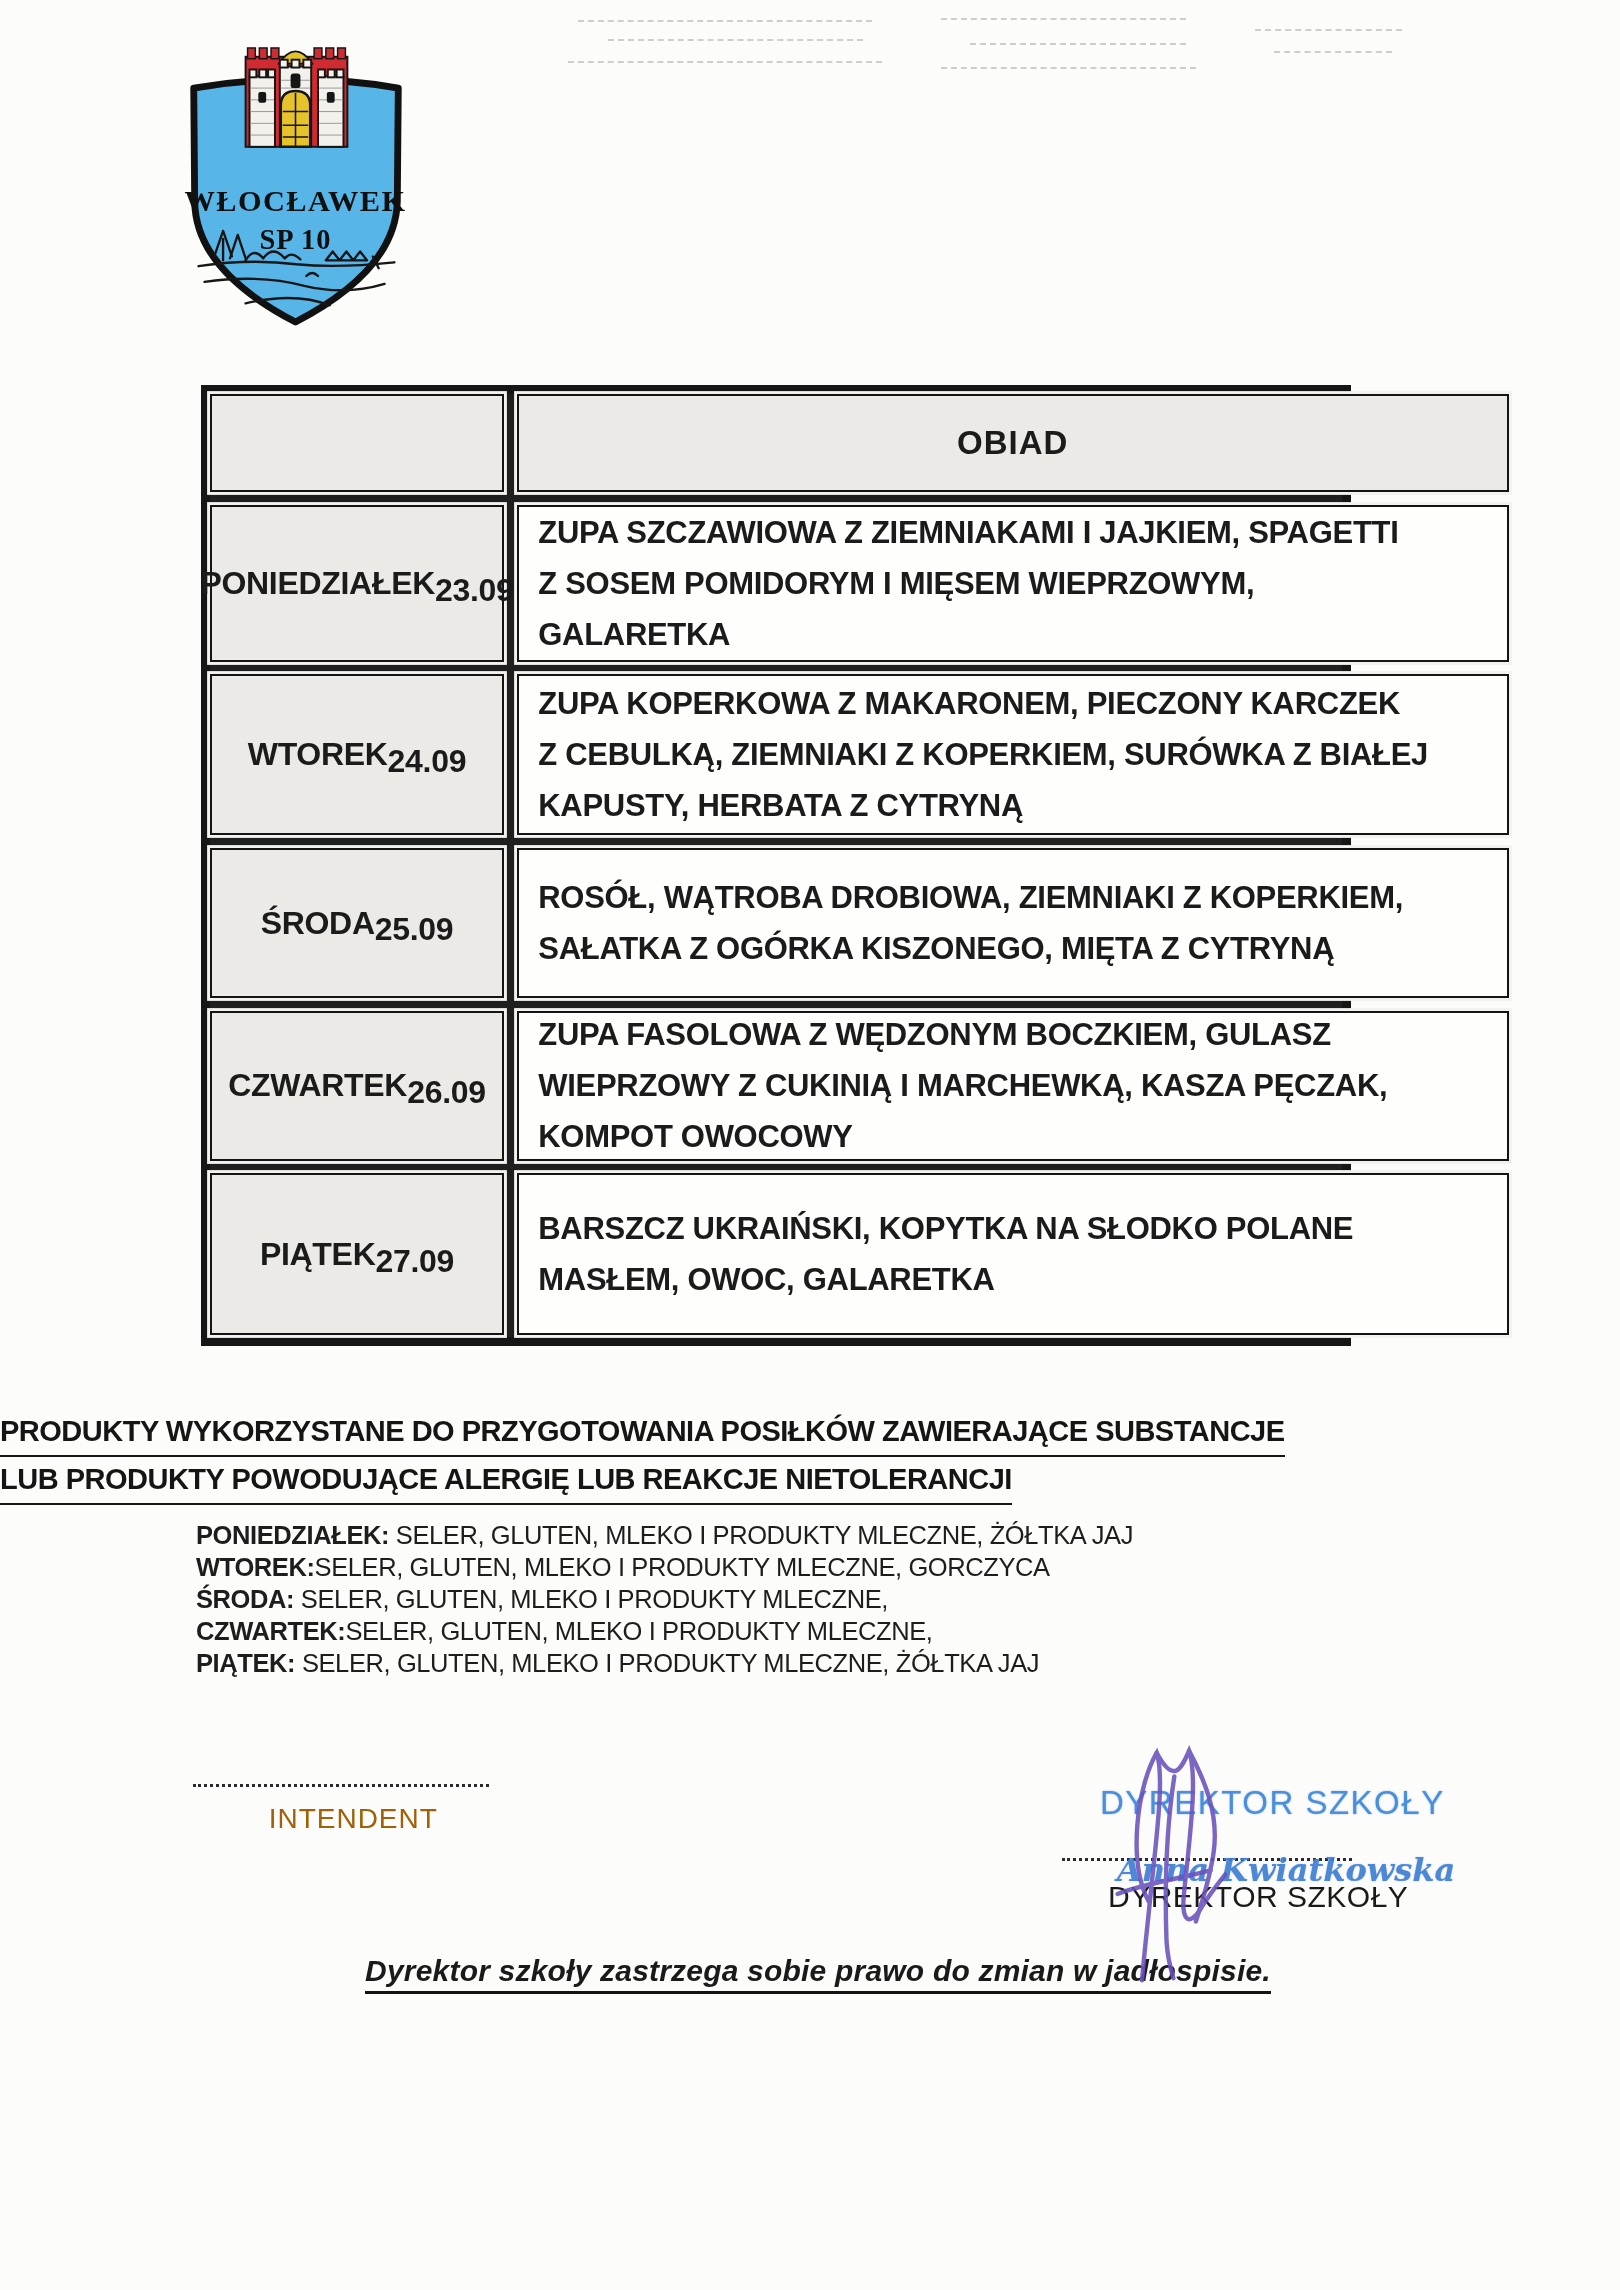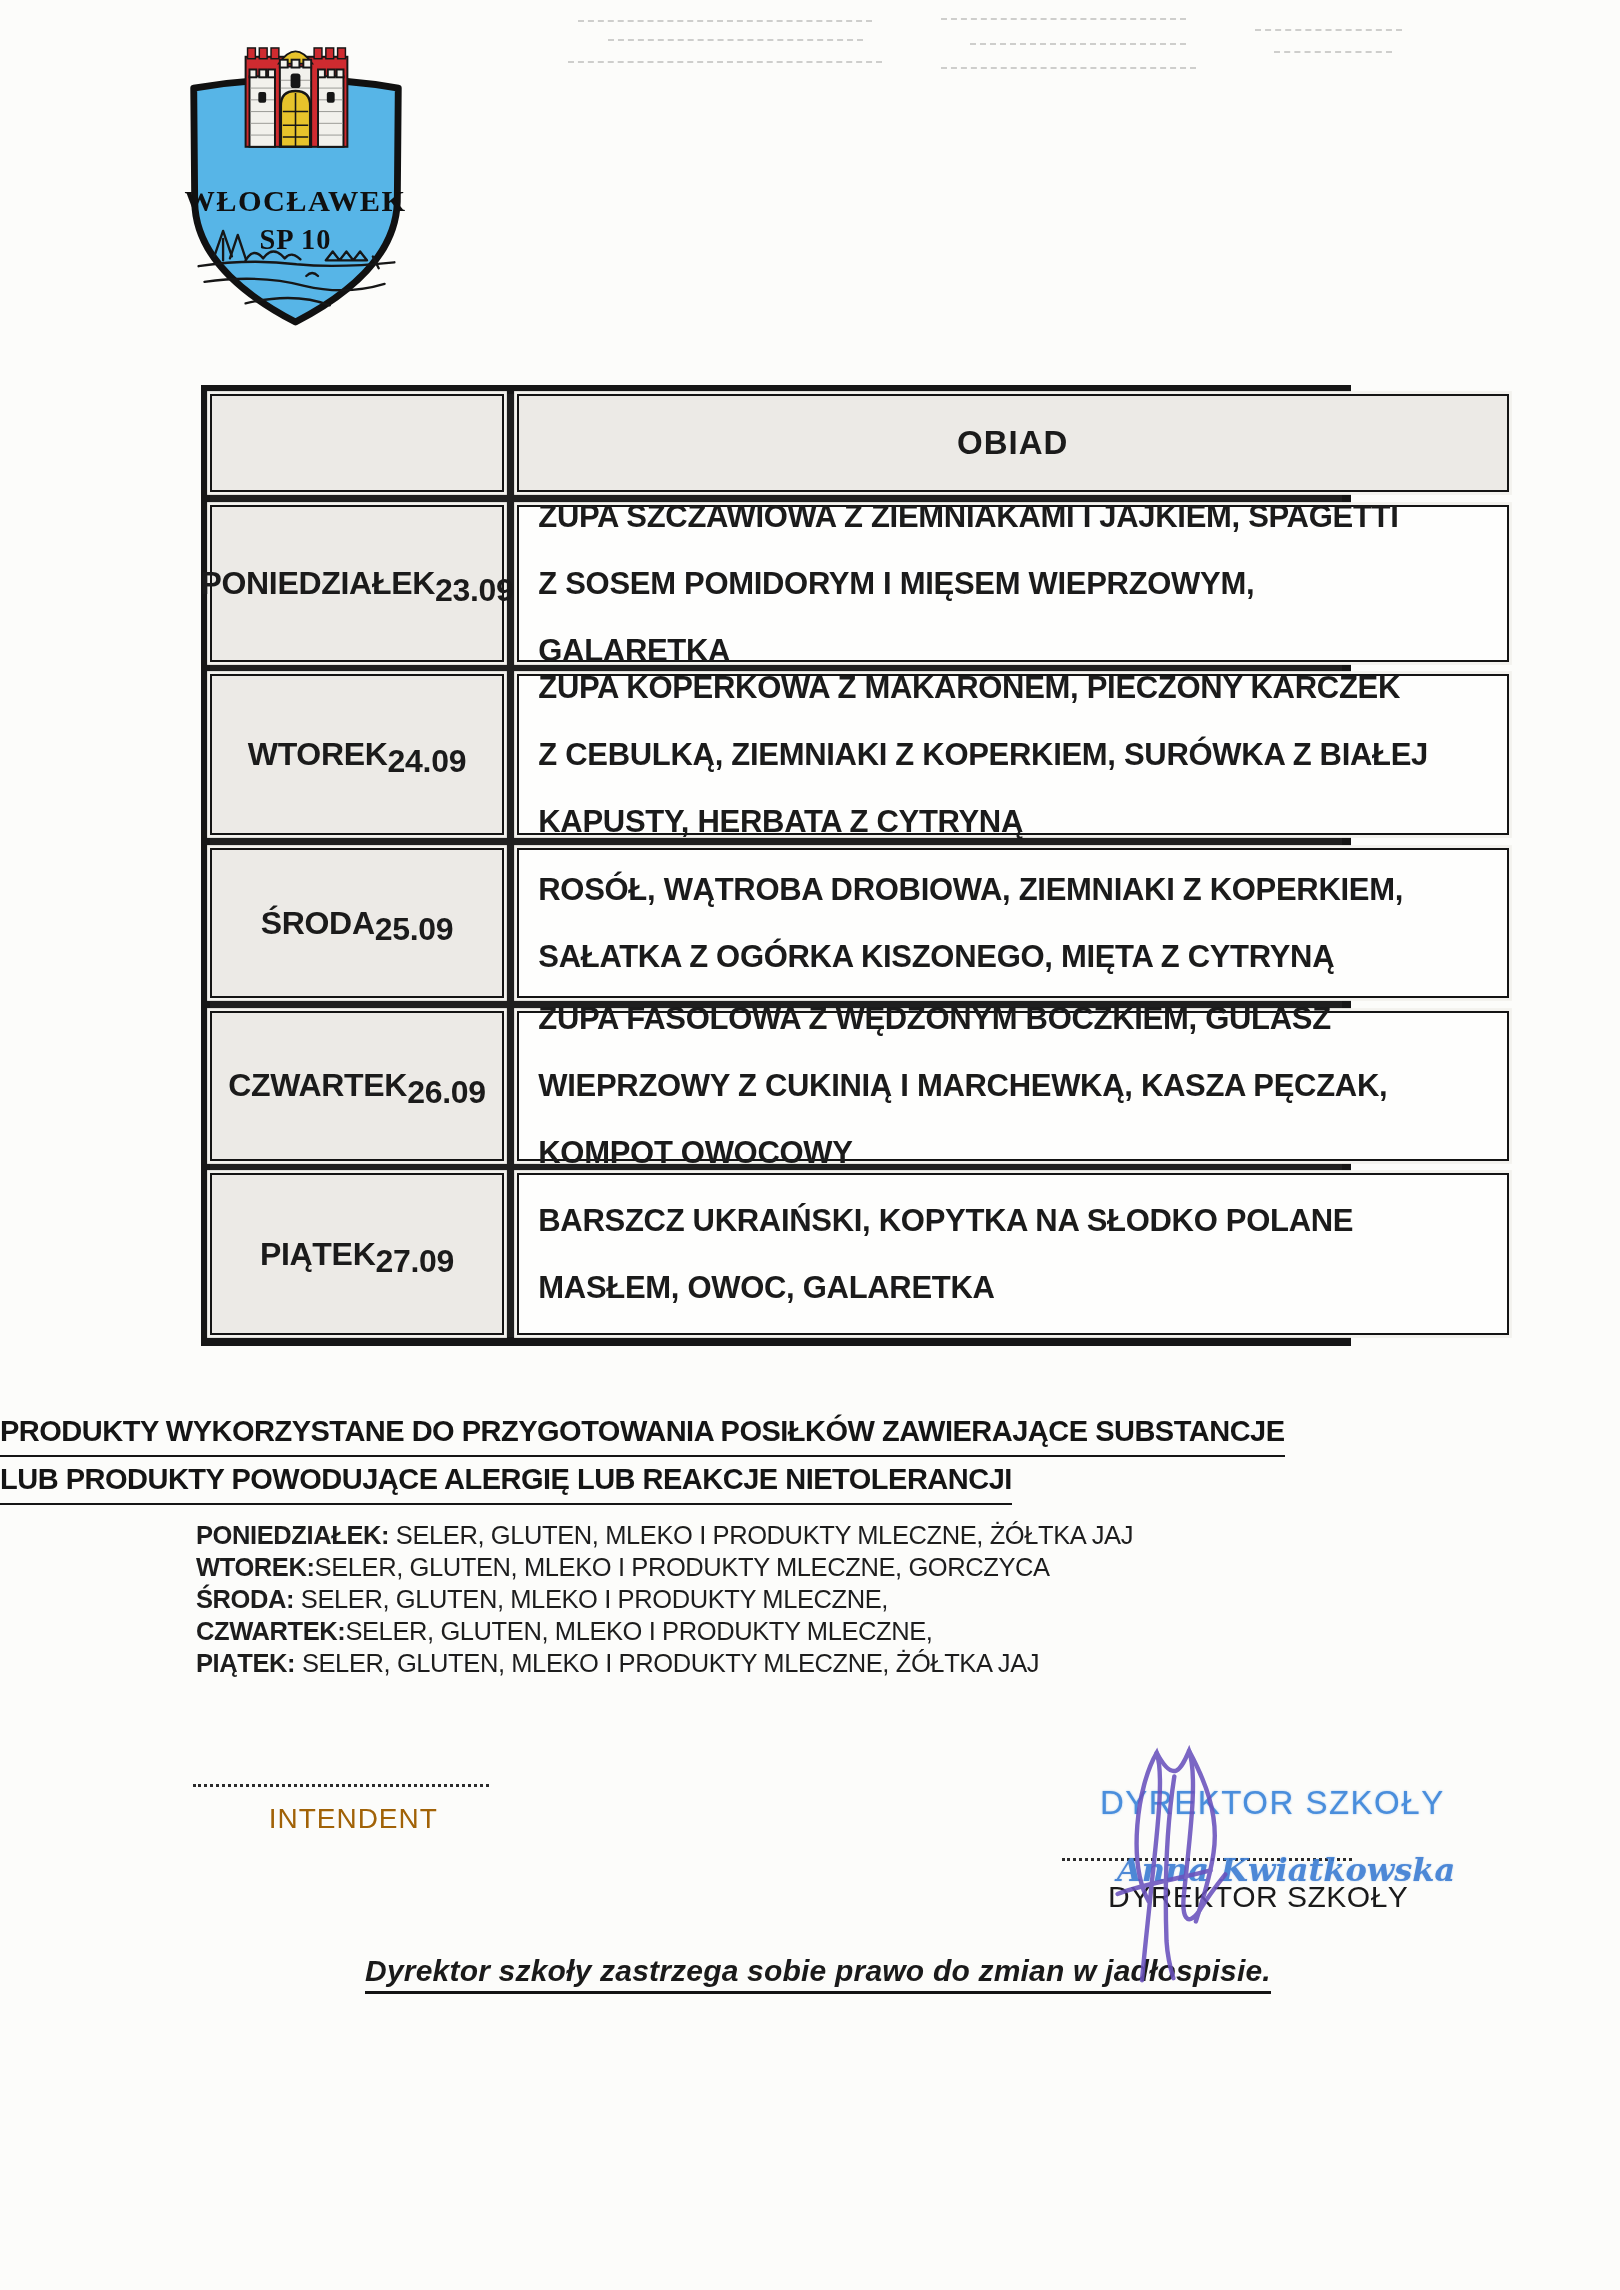--- a/index.html
+++ b/index.html
@@ -41,21 +41,21 @@
   }
   .cell.gray{background:#eceae6;}
   .corner-cell{}
   .obiad-cell{display:flex;align-items:center;justify-content:center;
     font-weight:bold;font-size:33px;letter-spacing:1px;color:#1b1b1b;}
   .day-cell{display:flex;flex-direction:row;align-items:center;justify-content:center;
     font-weight:bold;font-size:32px;letter-spacing:-0.3px;color:#1b1b1b;text-align:center;}
   .day-cell .date{margin-top:13.7px;}
   .meal-cell{display:flex;flex-direction:column;justify-content:center;
     padding:7.8px 25.5px 7.8px 19.6px;
-    font-weight:bold;font-size:31px;line-height:51px;letter-spacing:-0.3px;color:#1b1b1b;gap:16px;}
+    font-weight:bold;font-size:31px;line-height:51px;letter-spacing:-0.3px;color:#1b1b1b;}
   
   .allergen-heading{
     position:absolute;left:0;right:12px;top:1409px;
     font-weight:bold;font-size:29px;letter-spacing:-0.5px;color:#151515;
     line-height:45px;
   }
   .allergen-heading .u{display:inline-block;border-bottom:2.9px solid #151515;padding-bottom:1px;}
   .allergen-list{
     position:absolute;left:196px;top:1519px;
     font-size:25.5px;line-height:32px;letter-spacing:-0.4px;color:#1d1d1d;white-space:nowrap;

